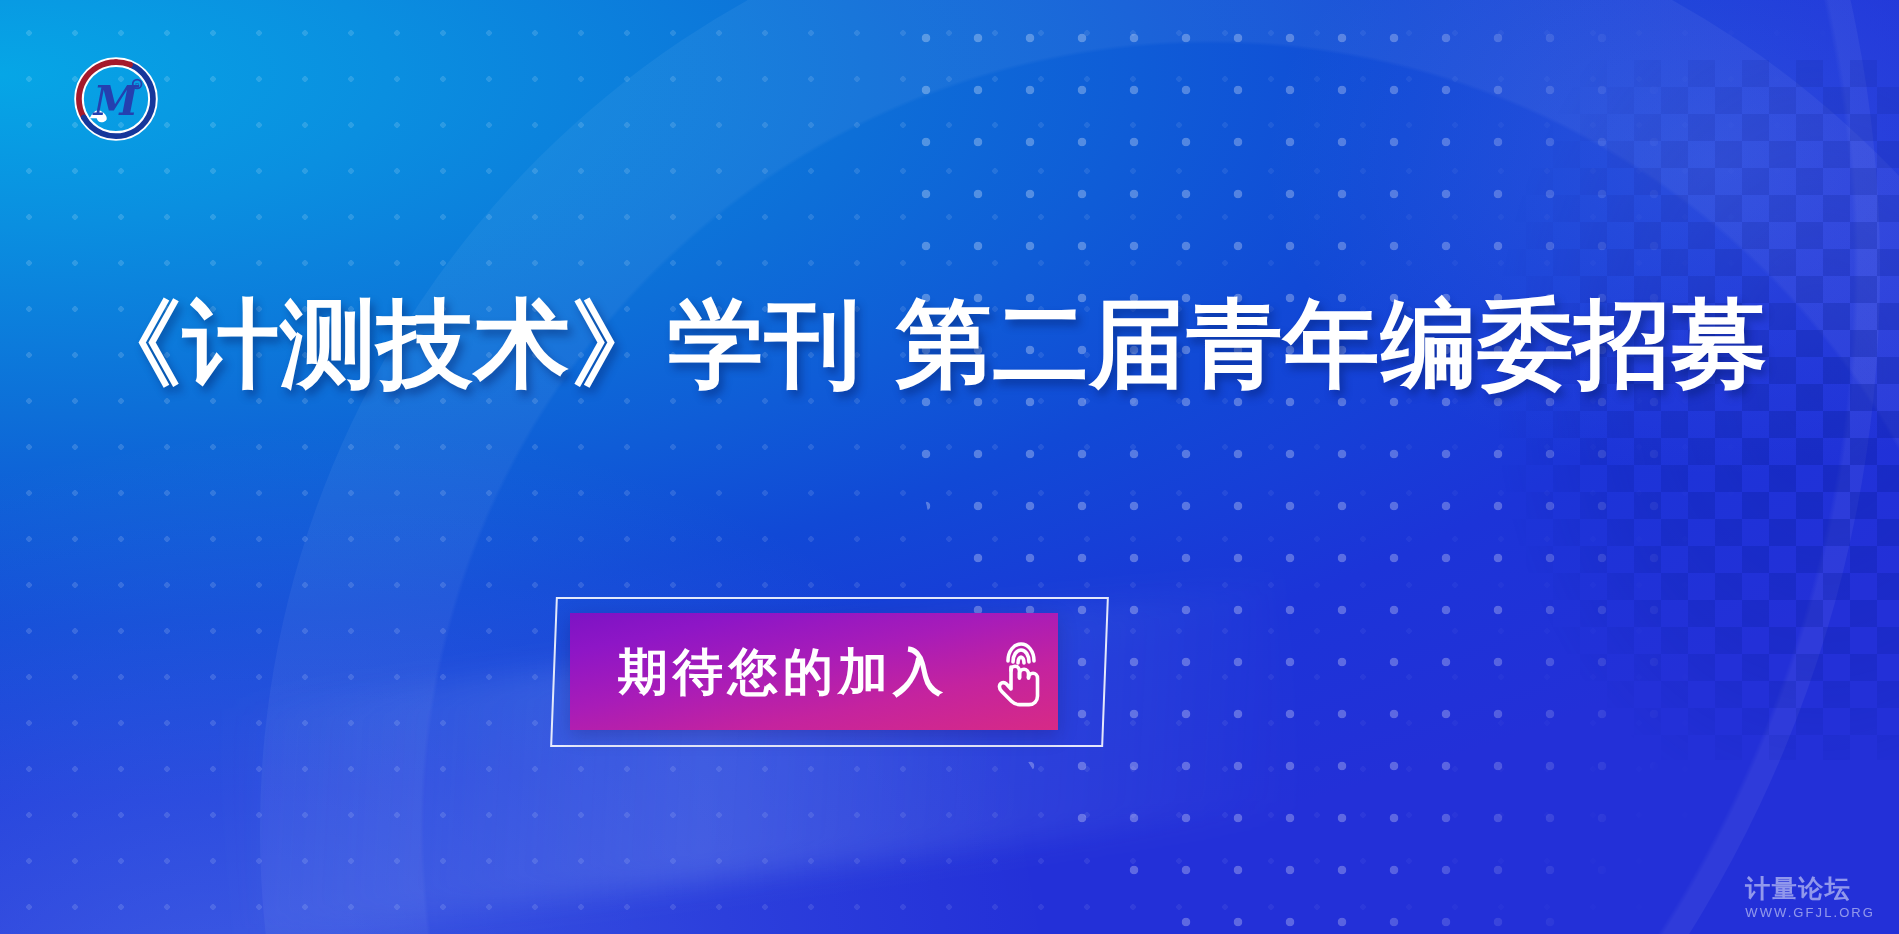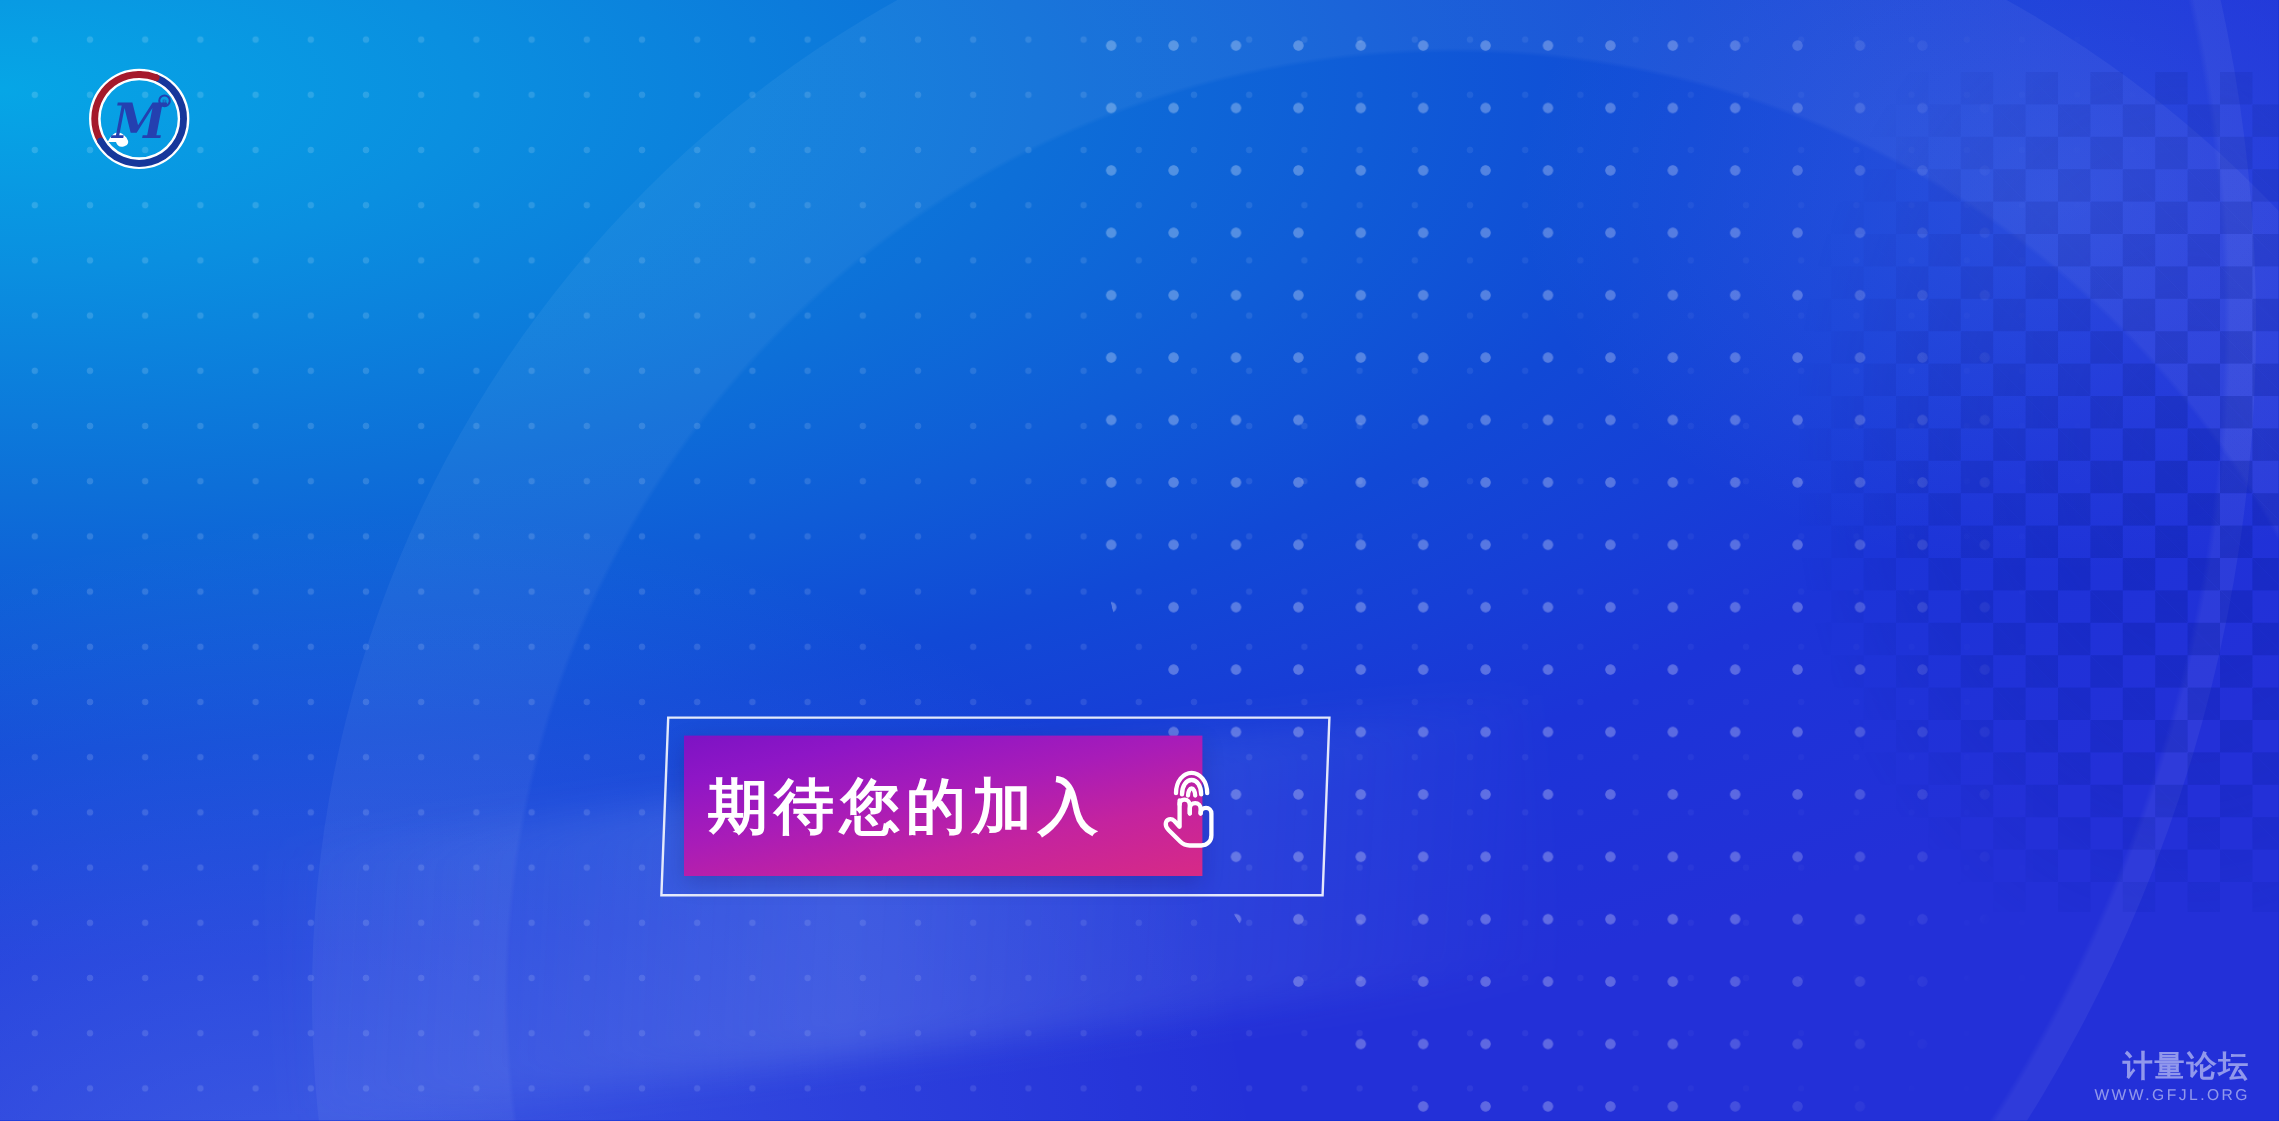--- a/index.html
+++ b/index.html
@@ -98,36 +98,36 @@
   }
   .headline .gap{display:inline-block;width:34px;}
 
   
   .cta-frame{
     position:absolute;left:553px;top:597px;width:553px;height:150px;
     border:2px solid rgba(255,255,255,.88);
     transform:skewX(-2.2deg);
   }
   .cta-button{
-    position:absolute;left:570px;top:613px;width:432px;height:117px;
+    position:absolute;left:570px;top:613px;width:488px;height:117px;
     background:linear-gradient(168deg,#7d13c4 0%,#8e16c6 18%,#a81cb8 44%,#c4239f 70%,#d72a86 100%);
     display:flex;align-items:center;justify-content:center;gap:36px;
     box-shadow:0 6px 18px rgba(25,0,70,.22);
     padding-left:40px;
   }
   .cta-label{
     font-family:"DejaVu Sans","Liberation Sans",sans-serif;
     font-weight:700;font-size:50px;color:#fff;letter-spacing:.1em;
     white-space:nowrap;line-height:1;
   }
   .cta-icon{width:66px;height:72px;flex:0 0 auto;margin-top:2px;}
 
   
   .watermark{
-    position:absolute;right:24px;bottom:14px;text-align:right;
+    position:absolute;right:24px;bottom:14px;text-align:left;
     color:rgba(255,255,255,.50);line-height:1.1;user-select:none;
   }
   .wm-cn{font-family:"DejaVu Sans","Liberation Sans",sans-serif;font-size:25px;font-weight:700;letter-spacing:.06em;}
   .wm-en{font-family:"Liberation Sans",sans-serif;font-size:13px;font-weight:400;letter-spacing:.16em;margin-top:3px;}
 </style>
 </head>
 <body>
 
 <div class="stage">
 
@@ -149,20 +149,23 @@
         <path d="M66 11 a42 42 0 0 0 -16 -3" fill="none" stroke="#a5192b" stroke-width="6.5" stroke-linecap="round"></path>
         <path d="M20 72 q8 -16 18 -4 q4 6 -2 8 q-6 2 -8 -4" fill="#ffffff"></path>
         <text x="50" y="68" text-anchor="middle" font-family="DejaVu Serif, Liberation Serif, serif" font-size="46" font-weight="700" font-style="italic" fill="#2440b0">M</text>
         <circle cx="74" cy="33" r="5" fill="none" stroke="#2440b0" stroke-width="2"></circle>
         <text x="74" y="36" text-anchor="middle" font-family="Liberation Sans, sans-serif" font-size="6" fill="#2440b0">R</text>
       </svg>
     </div>
   </div>
 
 
+  <div class="headline">
+    <span>《计测技术》学刊</span><span class="gap"></span><span>第二届青年编委招募</span>
+  </div>
 
   <div class="cta-frame"></div>
   <div class="cta-button">
     <span class="cta-label">期待您的加入</span>
     <span class="cta-icon">
       <svg viewBox="0 0 66 72" width="66" height="72" aria-hidden="true">
         <g fill="none" stroke="#ffffff" stroke-width="3.6" stroke-linecap="round" stroke-linejoin="round">
           <path d="M24 24 C24 14, 30 7, 37 7 C44 7, 50 14, 50 24"></path>
           <path d="M29 25 C29 18, 32.5 13, 37 13 C41.5 13, 45 18, 45 25"></path>
           <path d="M34 26 C34 22.5, 35.5 20, 37 20 C38.5 20, 40 22.5, 40 26"></path>

